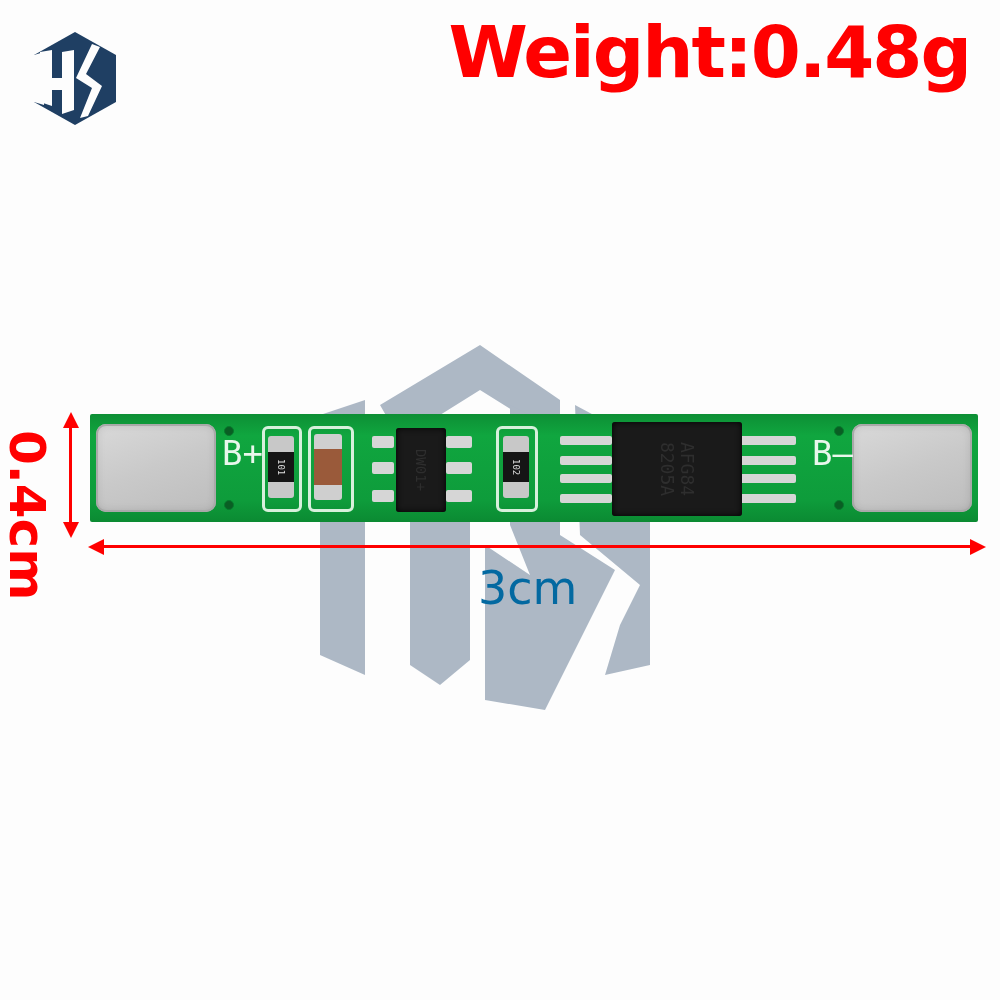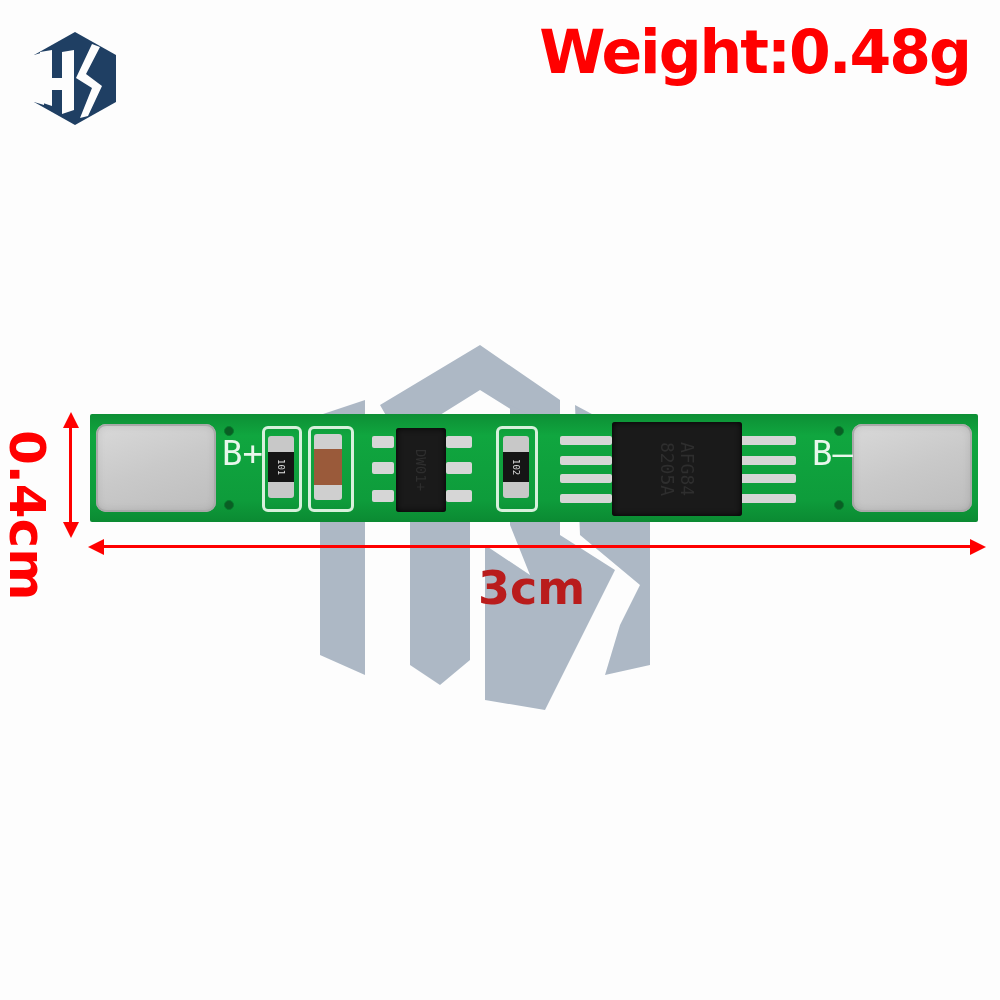--- a/index.html
+++ b/index.html
@@ -10,21 +10,21 @@
   }
   .abs { position: absolute; }
 
   
   #logo { left: 30px; top: 30px; width: 90px; height: 95px; }
 
   
   #weight {
     right: 30px; top: 12px;
     font-family: "DejaVu Sans", sans-serif;
-    font-weight: bold; font-size: 60px; color: #ff0000;
+    font-weight: bold; font-size: 72px; color: #ff0000;
     letter-spacing: -2px; line-height: 80px;
   }
 
   
   #watermark { left: 320px; top: 345px; width: 340px; height: 370px; }
 
   
   #pcb {
     left: 90px; top: 414px; width: 888px; height: 108px;
     background: #0a9e3a;
@@ -57,21 +57,21 @@
     position: absolute; left: 50%; top: 50%; transform: translate(-50%,-50%) rotate(90deg);
     color: #2e2e2e; font-family: "DejaVu Sans Mono", monospace; white-space: nowrap;
   }
   .pin { position: absolute; background: #d6d6d6; border-radius: 2px; }
   .via { position: absolute; width: 8px; height: 8px; border-radius: 50%; background: #0a5e24; border: 1px solid #067a2c; }
 
   
   .dim-line { position: absolute; background: #ff0000; }
   .arrow { position: absolute; width: 0; height: 0; }
   #dim-h-label {
-    left: 478px; top: 560px; font-size: 46px; font-weight: bold; color: #b91c1c; line-height: 56px;
+    left: 478px; top: 560px; font-size: 46px; font-weight: normal; color: #0369a1; line-height: 56px;
   }
   #dim-v-label {
     left: -28px; top: 455px; width: 110px; height: 60px;
     transform: rotate(90deg); transform-origin: center;
     font-size: 50px; font-weight: bold; color: #ff0000; line-height: 60px; text-align: center;
   }
 </style>
 </head>
 <body>
 

